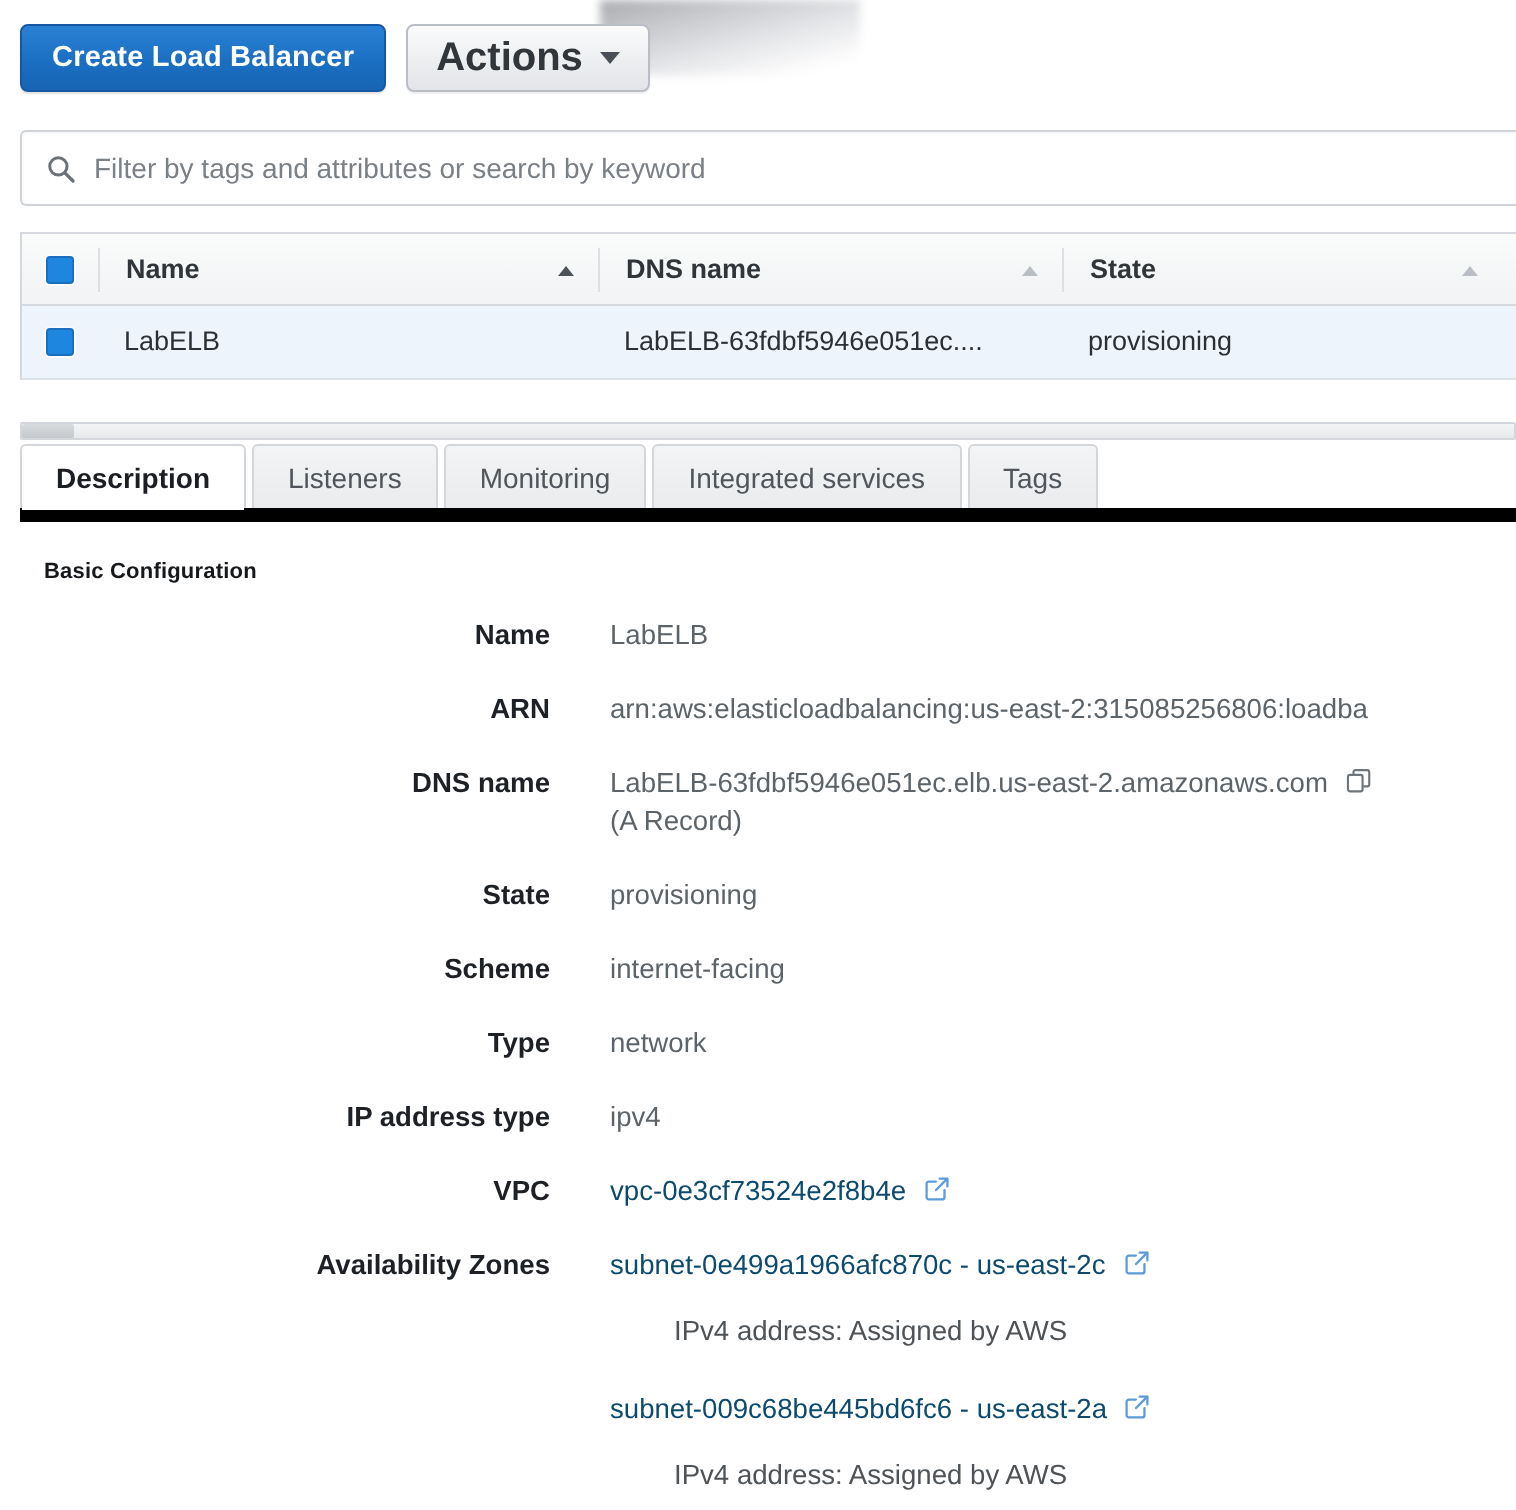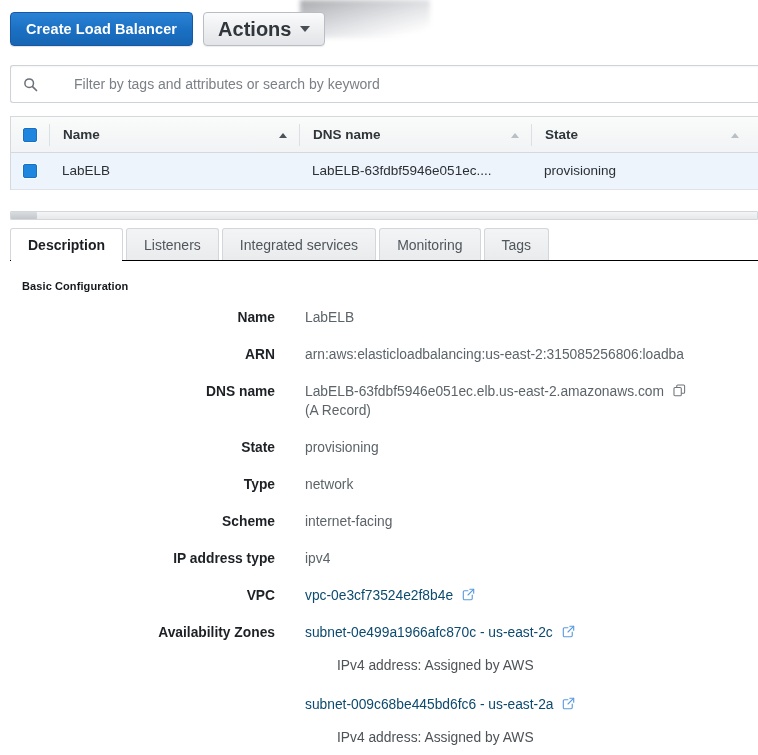--- a/index.html
+++ b/index.html
@@ -97,21 +97,20 @@
   .search-glyph { width: 15px; height: 15px; display: block; }
   .filter-input {
     border: none;
     outline: none;
     background: transparent;
     font-family: "Liberation Sans", sans-serif;
     font-size: 14px;
     color: #16191c;
     width: 640px;
     padding: 0;
-    margin-left: 27px;
   }
   .filter-input::placeholder { color: #7a8086; }
 
   
   .list-panel {
     position: absolute;
     left: 10px; top: 116px;
     width: 748px;
     border-left: 1px solid #d5d9dd;
     border-top: 1px solid #d5d9dd;
@@ -198,21 +197,21 @@
 
   
   .tabbar {
     position: absolute;
     left: 10px; top: 228px;
     width: 748px;
     height: 33px;
     display: flex;
     align-items: flex-end;
     gap: 3px;
-    border-bottom: 1px solid #000000;
+    border-bottom: 7px solid #000000;
   }
   .tab {
     height: 32px;
     padding: 0 17px;
     display: flex;
     align-items: center;
     font-size: 14px;
     color: #50565c;
     background: linear-gradient(180deg, #f3f4f5 0%, #e9ebed 100%);
     border: 1px solid #d3d7db;
@@ -363,24 +362,24 @@
   </div>
 
   <div class="tabbar">
     <div class="tab active">
       <span>Description</span>
     </div>
     <div class="tab">
       <span>Listeners</span>
     </div>
     <div class="tab">
+      <span>Monitoring</span>
+    </div>
+    <div class="tab">
       <span>Integrated services</span>
-    </div>
-    <div class="tab">
-      <span>Monitoring</span>
     </div>
     <div class="tab">
       <span>Tags</span>
     </div>
   </div>
 
   <div class="detail">
     <div class="section-title">Basic Configuration</div>
 
     <div class="fields">
@@ -406,27 +405,27 @@
           <span class="sub-line">(A Record)</span>
         </div>
       </div>
 
       <div class="field">
         <div class="field-label">State</div>
         <div class="field-value">provisioning</div>
       </div>
 
       <div class="field">
+        <div class="field-label">Scheme</div>
+        <div class="field-value">internet-facing</div>
+      </div>
+
+      <div class="field">
         <div class="field-label">Type</div>
         <div class="field-value">network</div>
-      </div>
-
-      <div class="field">
-        <div class="field-label">Scheme</div>
-        <div class="field-value">internet-facing</div>
       </div>
 
       <div class="field">
         <div class="field-label">IP address type</div>
         <div class="field-value">ipv4</div>
       </div>
 
       <div class="field">
         <div class="field-label">VPC</div>
         <div class="field-value">

